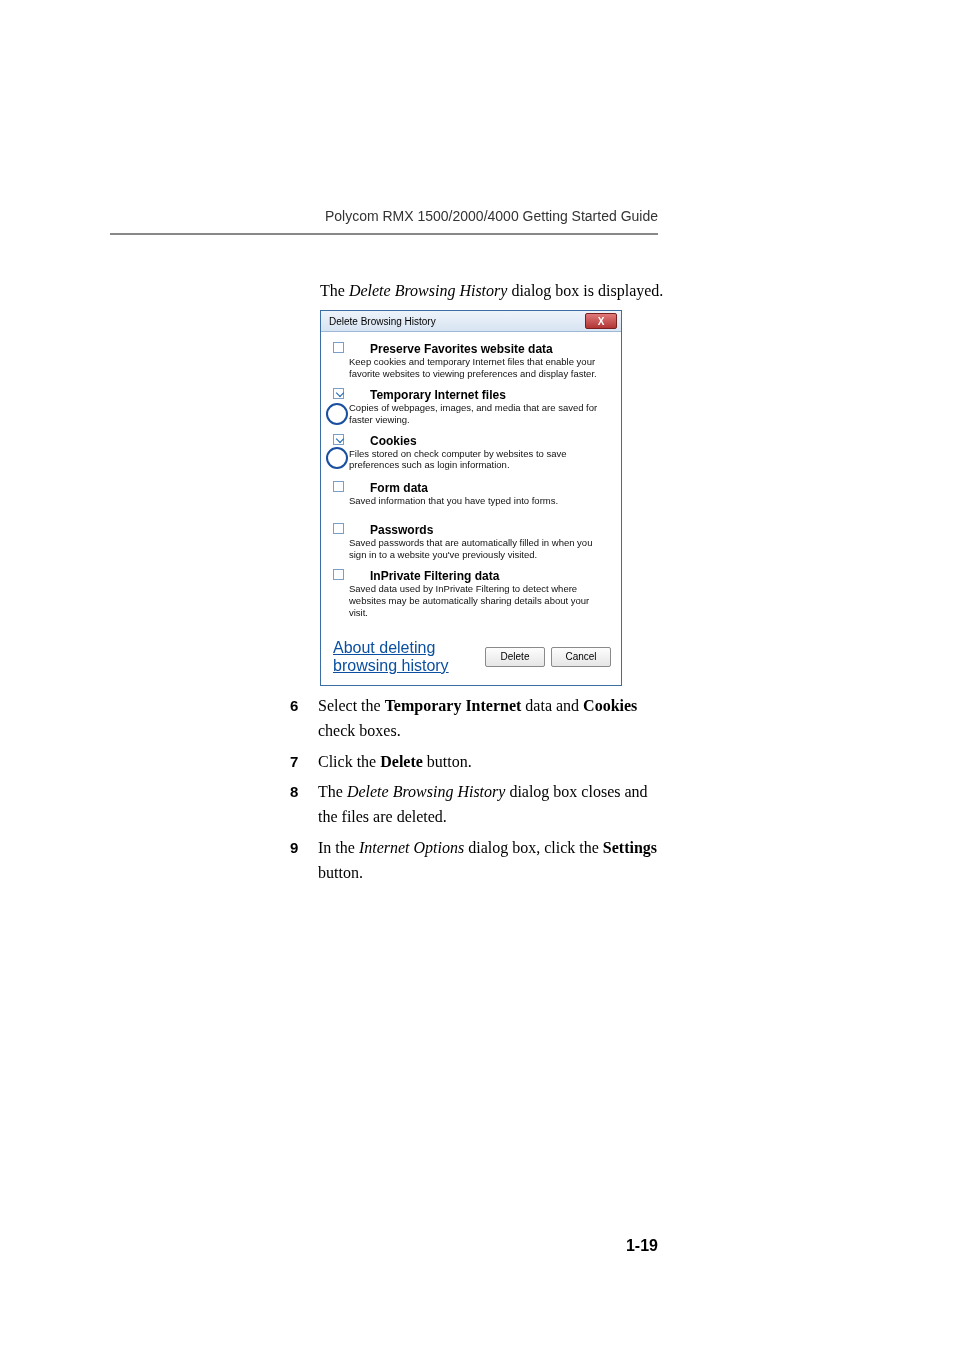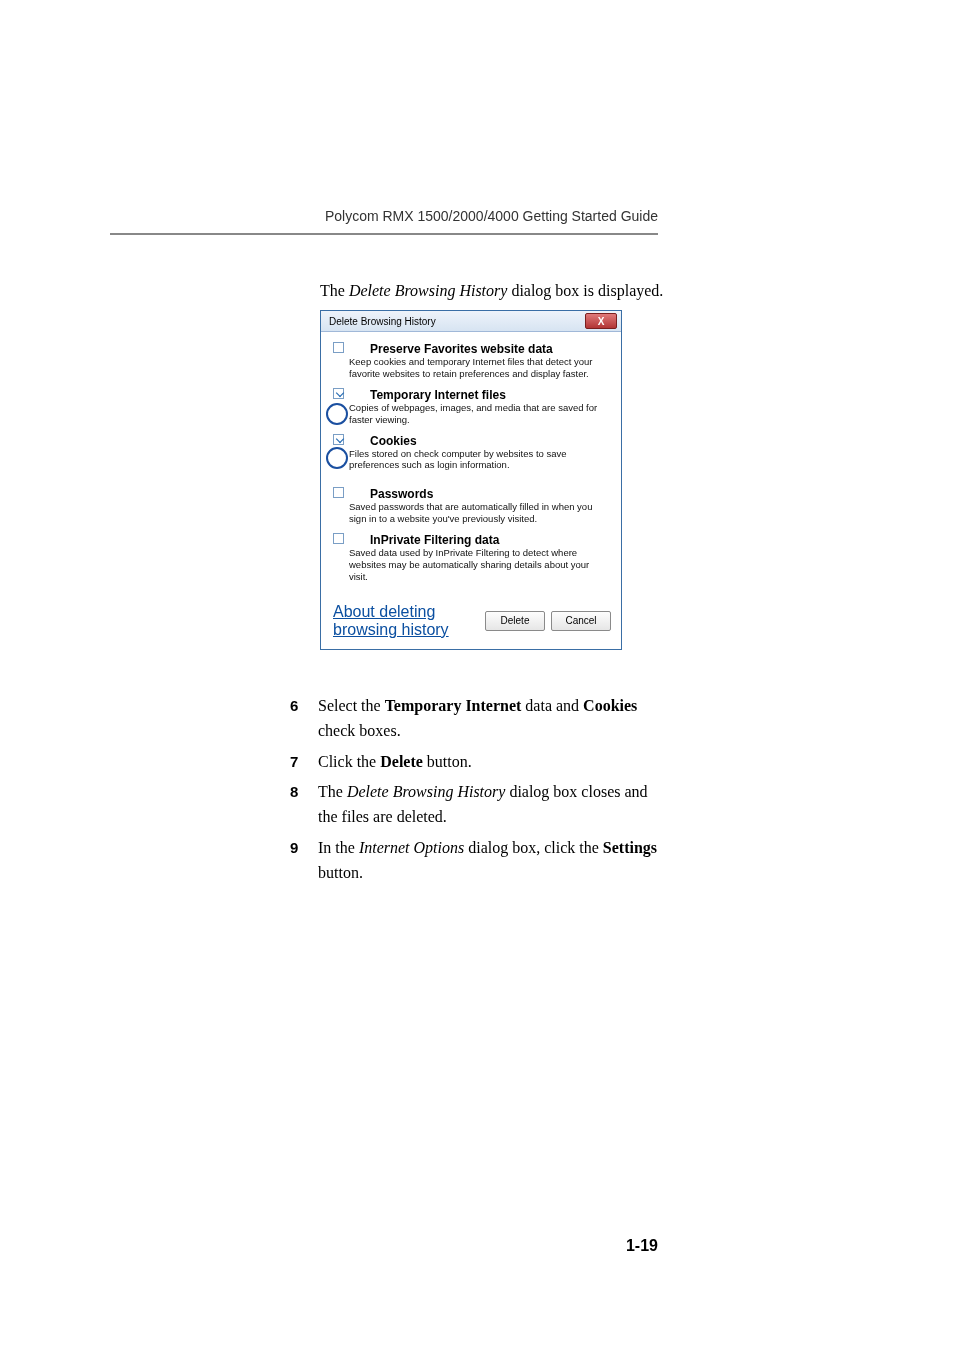--- a/index.html
+++ b/index.html
@@ -195,36 +195,41 @@
   <div class="dialog">
     <div class="dlg-title">
       <span>Delete Browsing History</span>
       <span class="close-btn">X</span>
     </div>
     <div class="dlg-body">
 
       <div class="grp">
         <span class="chk"></span>
         <div class="grp-label">Preserve Favorites website data</div>
-        <div class="grp-desc">Keep cookies and temporary Internet files that detect your favorite websites to retain preferences and display faster.</div>
+        <div class="grp-desc">Keep cookies and temporary Internet files that enable your favorite websites to viewing preferences and display faster.</div>
       </div>
 
       <div class="grp" style="">
         <span class="chk checked"></span>
         <div class="grp-label">Temporary Internet files</div>
         <div class="grp-desc">Copies of webpages, images, and media that are saved for faster viewing.</div>
       </div>
 
       <div class="grp">
         <span class="chk checked"></span>
         <div class="grp-label">Cookies</div>
         <div class="grp-desc">Files stored on check computer by websites to save preferences such as login information.</div>
       </div>
 
 
+      <div class="grp" style="margin-top:10px">
+        <span class="chk"></span>
+        <div class="grp-label">Form data</div>
+        <div class="grp-desc">Saved information that you have typed into forms.</div>
+      </div>
 
       <div class="grp" style="margin-top:16px">
         <span class="chk"></span>
         <div class="grp-label">Passwords</div>
         <div class="grp-desc">Saved passwords that are automatically filled in when you sign in to a website you've previously visited.</div>
       </div>
 
       <div class="grp">
         <span class="chk"></span>
         <div class="grp-label">InPrivate Filtering data</div>

